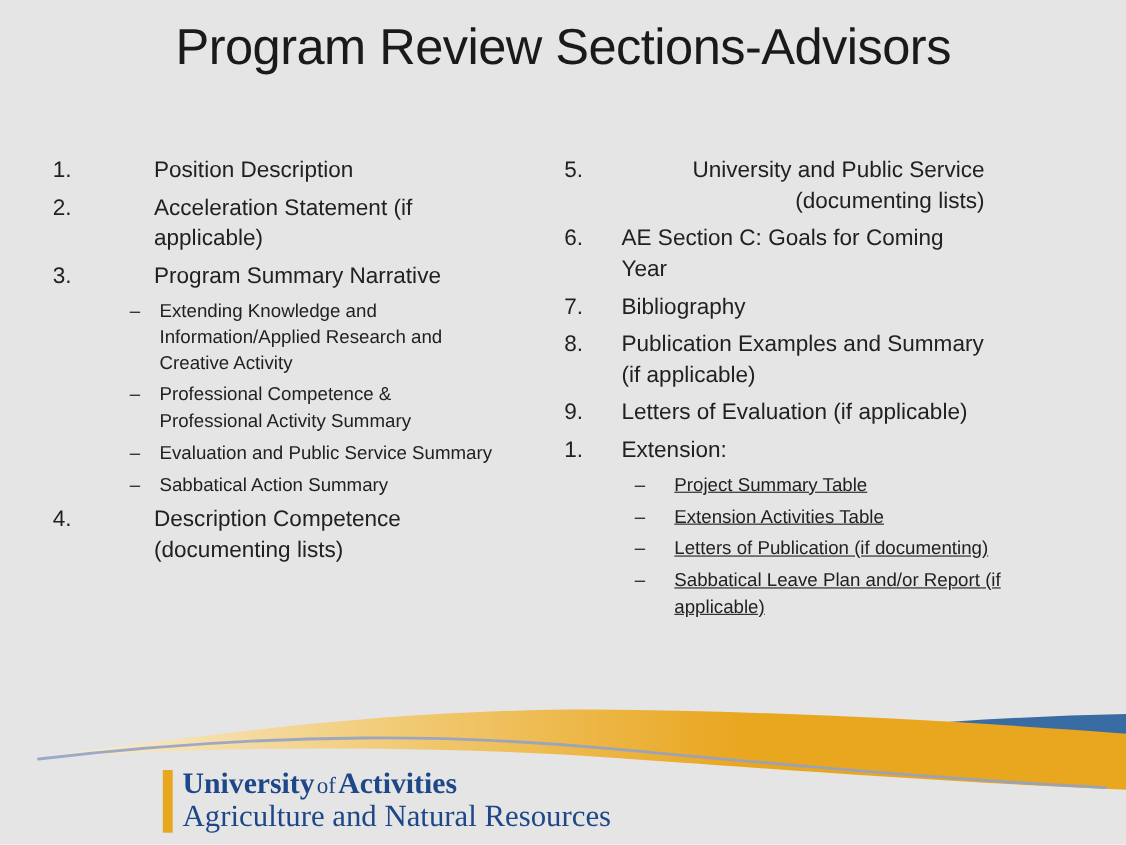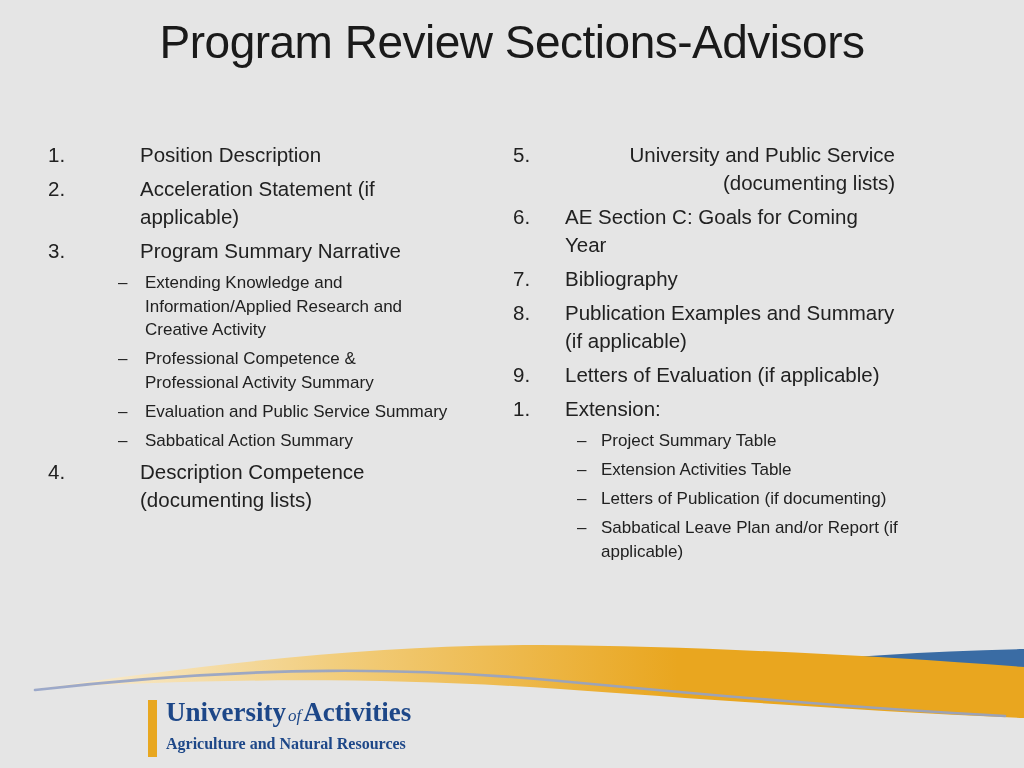--- a/index.html
+++ b/index.html
@@ -18,27 +18,27 @@
   .item{position:relative;font-size:20.5px;line-height:28px;margin-bottom:6px;}
   .item .num{position:absolute;left:0;top:0;}
   .col-left .item .txt{margin-left:92px;}
   .col-right .item .txt{margin-left:52px;}
   .item.hang .txt{text-indent:-23px;text-align:right;}
   .sub{position:relative;font-size:17px;line-height:23.5px;margin-bottom:5.5px;}
   .col-left .sub{margin-left:70px;width:330px;}
   .col-right .sub{margin-left:64px;width:343px;}
   .sub .dash{position:absolute;left:0;top:0;}
   .col-left .sub .subtxt{display:block;margin-left:27px;}
-  .col-right .sub .subtxt{display:block;margin-left:24px;}
+  .col-right .sub .subtxt{display:block;margin-left:36px;text-decoration:underline;}
   .wave{position:absolute;left:0;top:628px;width:1024px;height:140px;}
   .logo-bar{position:absolute;left:148px;top:700px;width:9px;height:57px;}
   .logo-text{position:absolute;left:166px;top:697px;font-family:"Liberation Serif",serif;}
   .logo-line1{font-size:27px;line-height:31px;font-weight:bold;white-space:nowrap;}
-  .logo-line1 .of{font-style:italic;font-weight:normal;font-size:17px;padding:0 2px;}
-  .logo-line2{font-size:16px;line-height:26px;font-weight:bold;white-space:nowrap;}
+  .logo-line1 .of{font-weight:normal;font-size:21px;padding:0 2px;}
+  .logo-line2{font-size:28px;line-height:26px;font-weight:normal;white-space:nowrap;}
 </style>
 </head>
 <body>
 
 <div class="slide">
 
   <div class="title" style="color: rgb(26, 26, 26);">Program Review Sections-Advisors</div>
 
   <div class="col col-left" style="color: rgb(33, 33, 33);">
       <div class="item">

